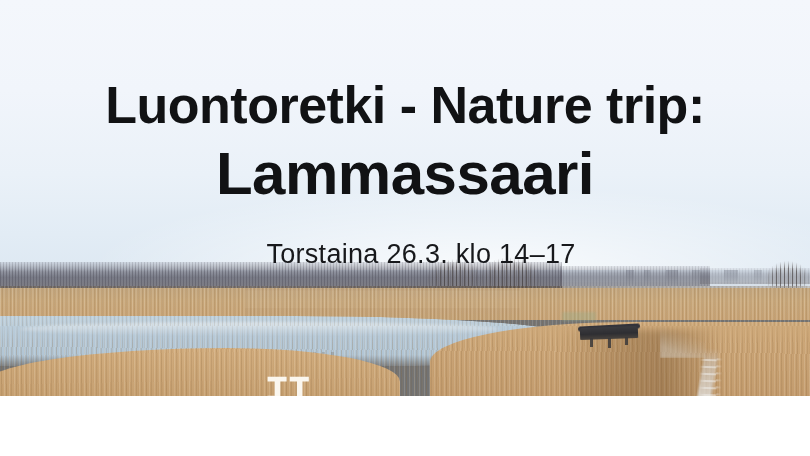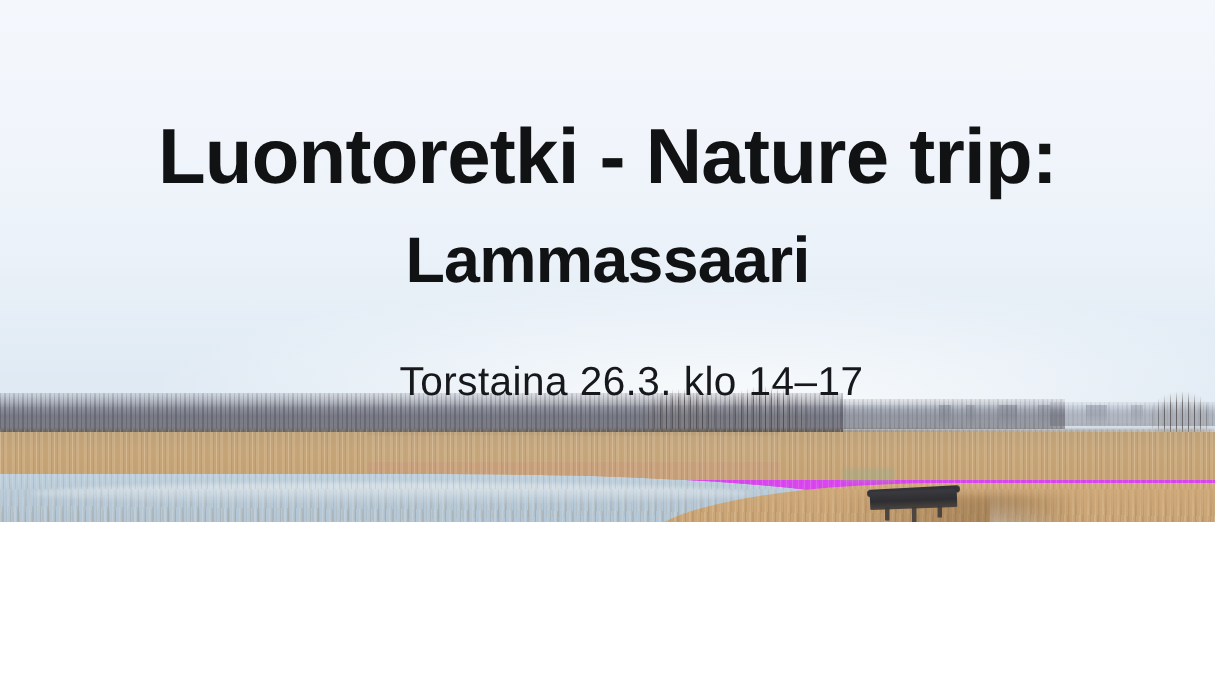--- a/index.html
+++ b/index.html
@@ -8,23 +8,23 @@
     padding: 0;
     background: #ffffff;
   }
   body {
     font-family: "Liberation Sans", sans-serif;
   }
 
   #poster {
     position: relative;
     width: 810px;
-    height: 348px;
+    height: 396px;
     overflow: hidden;
-    background: #d946ef;
+    background: #737373;
   }
 
   
   .sky {
     position: absolute;
     left: 0; top: 0;
     width: 810px; height: 300px;
     background: linear-gradient(180deg,
         #f4f7fc 0%,
         #f1f5fb 30%,
@@ -307,21 +307,21 @@
     left: 0; top: 76px;
     width: 810px;
     font-size: 52px;
     line-height: 58px;
     white-space: nowrap;
   }
   .title-line2 {
     position: absolute;
     left: 0; top: 145px;
     width: 810px;
-    font-size: 43px;
+    font-size: 60px;
     line-height: 58px;
     white-space: nowrap;
   }
   .subtitle {
     position: absolute;
     left: 0; top: 222px;
     width: 810px;
     margin: 16px;
     color: #17181b;
     font-family: "Liberation Sans", sans-serif;

